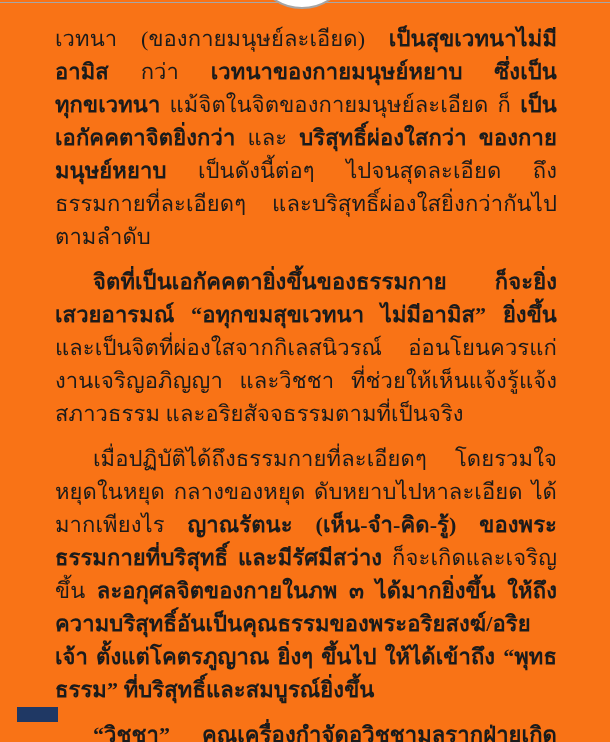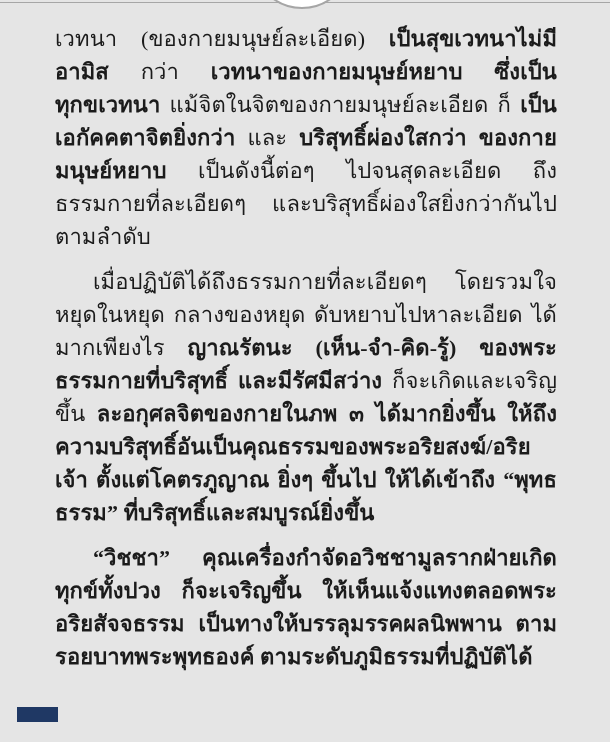--- a/index.html
+++ b/index.html
@@ -11,21 +11,21 @@
     width: 610px;
     height: 742px;
     position: relative;
     overflow: hidden;
     font-family: "Liberation Serif", "DejaVu Sans", serif;
     color: #1b1b1b;
   }
   .page {
     position: absolute;
     inset: 0;
-    background: #e5e5e5;
+    background: #f97316;
     overflow: hidden;
   }
   .top-edge {
     position: absolute;
     top: 2px;
     left: 0;
     right: 0;
     height: 1px;
     background: #a6a6a6;
   }
@@ -69,17 +69,18 @@
   }
 </style>
 </head>
 <body>
 
 <div class="page">
   <div class="top-edge" style="background: rgb(166, 166, 166);"></div>
   <div class="notch" style="border-color: rgb(166, 166, 166);"></div>
   <div class="doc-body" id="doc-body">
       <p class="para"><span>เวทนา (ของกายมนุษย์ละเอียด) </span><span class="b">เป็นสุขเวทนาไม่มีอามิส</span><span> กว่า </span><span class="b">เวทนาของกายมนุษย์หยาบ ซึ่งเป็นทุกขเวทนา</span><span> แม้จิตในจิตของกายมนุษย์ละเอียด ก็ </span><span class="b">เป็นเอกัคคตาจิตยิ่งกว่า</span><span> และ </span><span class="b">บริสุทธิ์ผ่องใสกว่า ของกายมนุษย์หยาบ</span><span> เป็นดังนี้ต่อๆ ไปจนสุดละเอียด ถึงธรรมกายที่ละเอียดๆ และบริสุทธิ์ผ่องใสยิ่งกว่ากันไปตามลำดับ</span></p>
+      <p class="para indent"><span class="b">จิตที่เป็นเอกัคคตายิ่งขึ้นของธรรมกาย ก็จะยิ่งเสวยอารมณ์ “อทุกขมสุขเวทนา ไม่มีอามิส” ยิ่งขึ้น</span><span> และเป็นจิตที่ผ่องใสจากกิเลสนิวรณ์ อ่อนโยนควรแก่งานเจริญอภิญญา และวิชชา ที่ช่วยให้เห็นแจ้งรู้แจ้งสภาวธรรม และอริยสัจจธรรมตามที่เป็นจริง</span></p>
       <p class="para indent"><span>เมื่อปฏิบัติได้ถึงธรรมกายที่ละเอียดๆ โดยรวมใจหยุดในหยุด กลางของหยุด ดับหยาบไปหาละเอียด ได้มากเพียงไร </span><span class="b">ญาณรัตนะ (เห็น-จำ-คิด-รู้) ของพระธรรมกายที่บริสุทธิ์ และมีรัศมีสว่าง</span><span> ก็จะเกิดและเจริญขึ้น </span><span class="b">ละอกุศลจิตของกายในภพ ๓ ได้มากยิ่งขึ้น ให้ถึงความบริสุทธิ์อันเป็นคุณธรรมของพระอริยสงฆ์/อริยเจ้า ตั้งแต่โคตรภูญาณ ยิ่งๆ ขึ้นไป ให้ได้เข้าถึง “พุทธธรรม” ที่บริสุทธิ์และสมบูรณ์ยิ่งขึ้น</span></p>
       <p class="para indent"><span class="b">“วิชชา” คุณเครื่องกำจัดอวิชชามูลรากฝ่ายเกิดทุกข์ทั้งปวง ก็จะเจริญขึ้น ให้เห็นแจ้งแทงตลอดพระอริยสัจจธรรม เป็นทางให้บรรลุมรรคผลนิพพาน ตามรอยบาทพระพุทธองค์ ตามระดับภูมิธรรมที่ปฏิบัติได้</span></p>
     </div>
   <div class="footer-mark" style="background: rgb(31, 56, 100);"></div>
 </div>
 
 </body></html>

